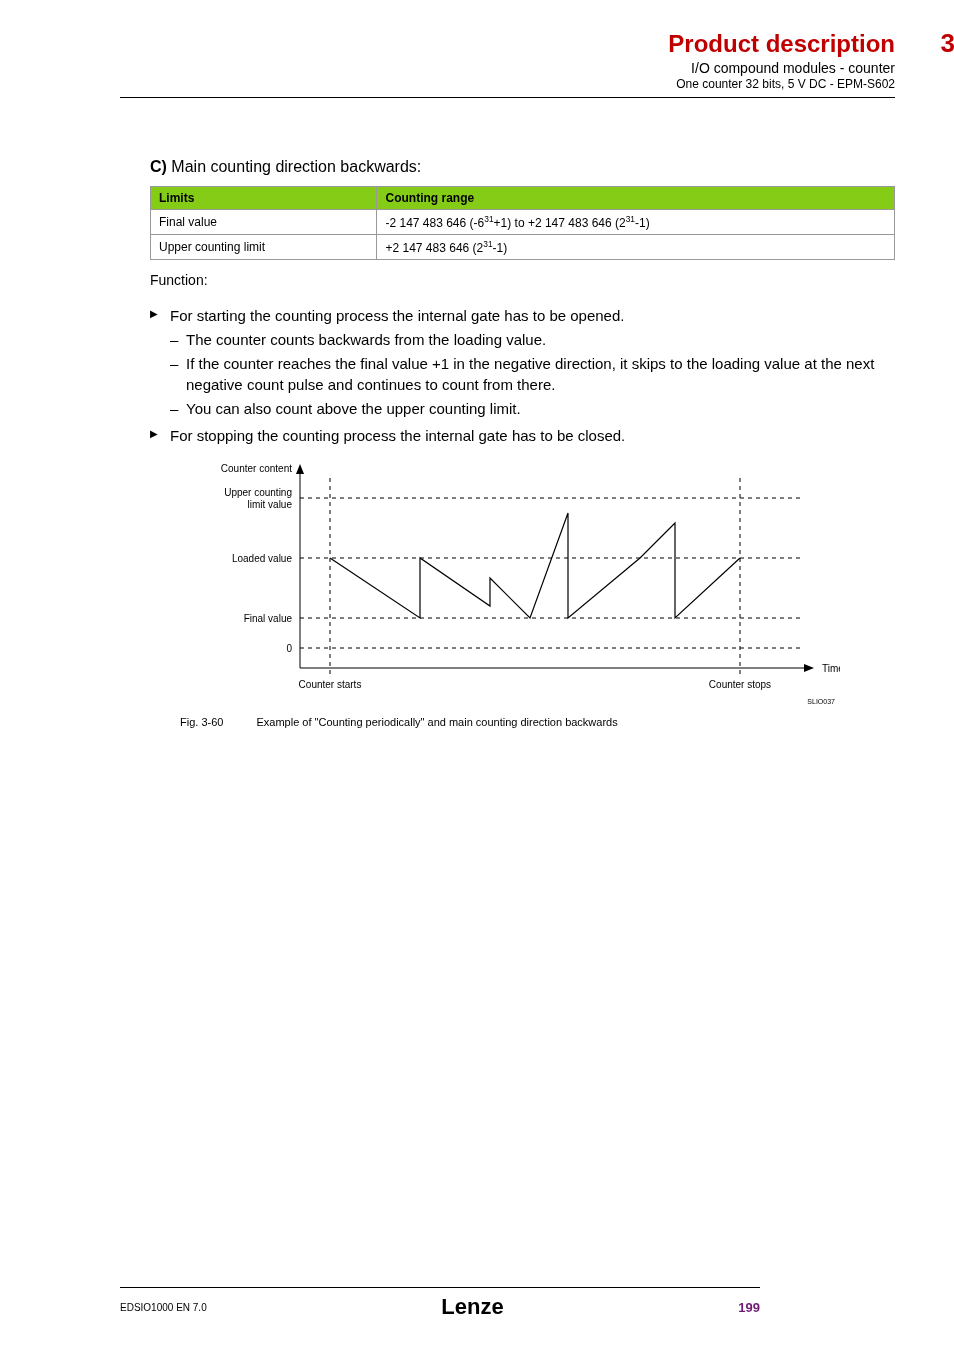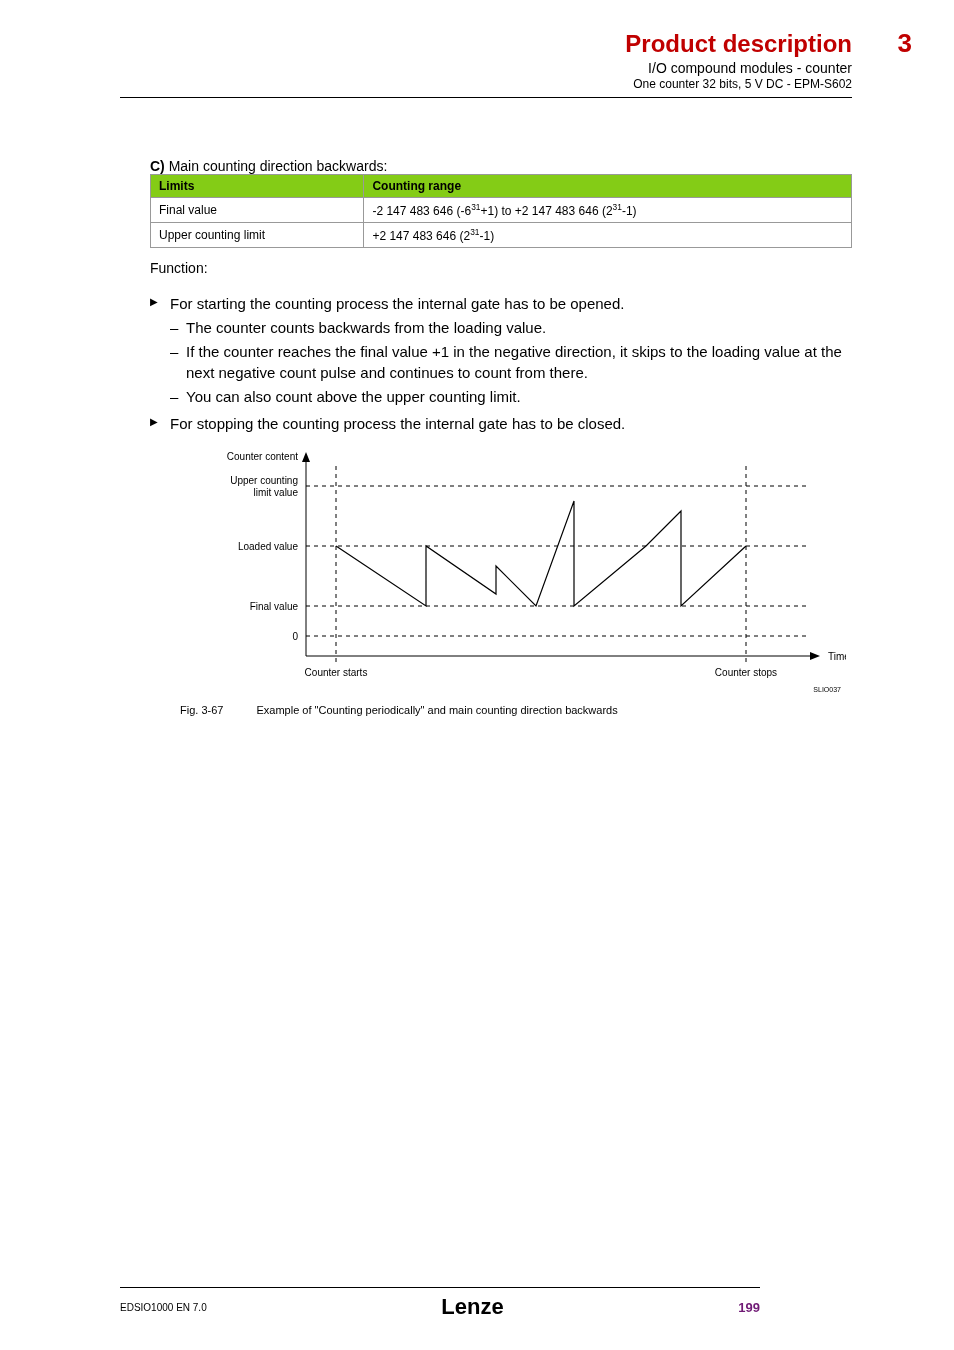--- a/index.html
+++ b/index.html
@@ -5,21 +5,21 @@
   * { box-sizing: border-box; margin: 0; padding: 0; }
   body {
     font-family: "Segoe UI", Arial, sans-serif;
     width: 954px;
     height: 1350px;
     background: #fff;
     color: #000;
     position: relative;
   }
   .page {
-    padding: 30px 102px 0 120px;
+    padding: 30px 59px 0 120px;
   }
   .header {
     text-align: right;
     margin-bottom: 60px;
     position: relative;
   }
   .header-title {
     font-size: 24px;
     font-weight: 700;
     color: #c00000;
@@ -42,21 +42,22 @@
     font-size: 12px;
     color: #000;
     margin-top: 1px;
   }
   .header-rule {
     border: none;
     border-top: 1px solid #000;
     margin-top: 6px;
   }
   .section-c {
-    font-size: 14px;
+    font-size: 16px;
+    margin-bottom: 10px;
     margin-left: 30px;
   }
   .section-c .bold { font-weight: 700; }
   table.limits {
     width: 100%;
     border-collapse: collapse;
     font-size: 12px;
     margin-bottom: 12px;
     margin-left: 30px;
     width: calc(100% - 30px);
@@ -107,21 +108,20 @@
   }
   ul.sub > li::before {
     content: "–";
     position: absolute;
     left: 0;
     top: 0;
   }
   .chart-wrap {
     margin-left: 60px;
     margin-top: 12px;
-    text-align: center;
   }
   .chart-caption {
     font-size: 11px;
     margin-top: 4px;
     margin-left: 60px;
   }
   .chart-caption .fig { margin-right: 30px; }
   .footer {
     position: absolute;
     bottom: 30px;
@@ -237,21 +237,21 @@
 
       <text class="svg-label" x="642" y="214" text-anchor="start">Time</text>
       <text class="svg-label" x="150" y="230" text-anchor="middle">Counter starts</text>
       <text class="svg-label" x="560" y="230" text-anchor="middle">Counter stops</text>
 
       <text class="svg-label" x="655" y="246" text-anchor="end" style="font-size:7px">SLIO037</text>
     </svg>
   </div>
 
   <p class="chart-caption">
-    <span class="fig">Fig. 3-67</span>
+    <span class="fig">Fig. 3-60</span>
     <span>Example of "Counting periodically" and main counting direction backwards</span>
   </p>
 </div>
 
 <div class="footer">
   <hr class="footer-rule">
   <div class="footer-row">
     <span class="footer-left">EDSIO1000 EN 7.0</span>
     <span class="footer-center">Lenze</span>
     <span class="footer-right">199</span>

